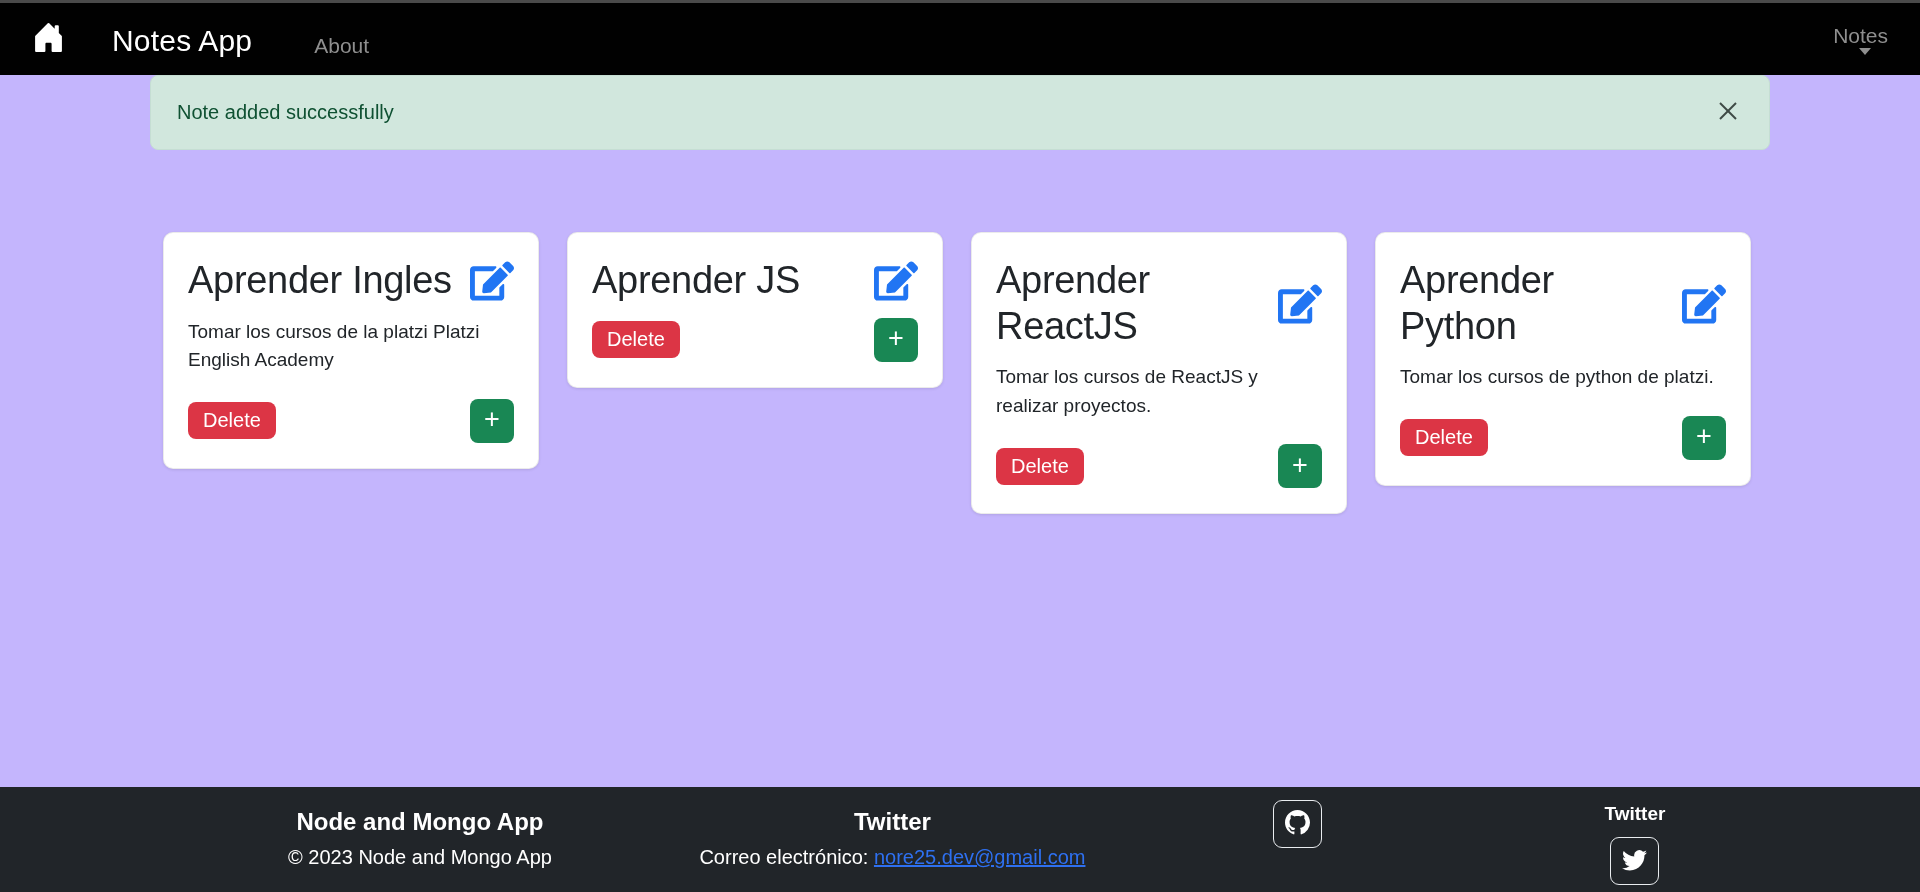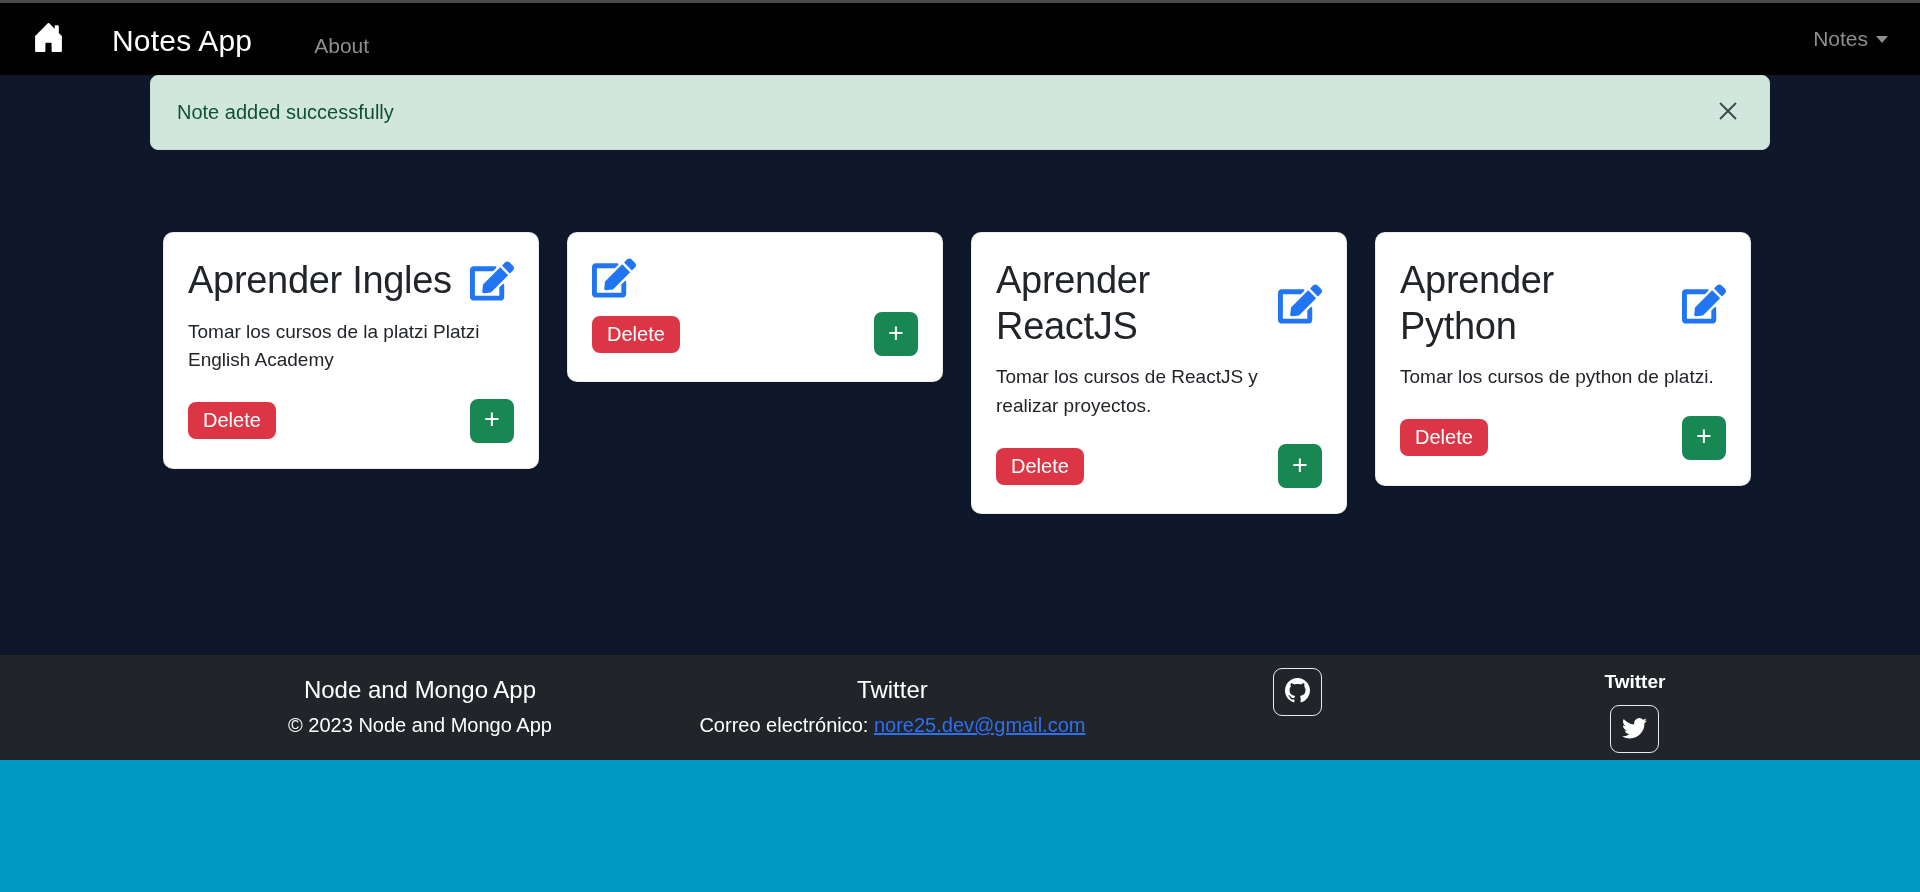--- a/index.html
+++ b/index.html
@@ -20,29 +20,29 @@
   .nav-left { display: flex; align-items: flex-end; gap: 32px; }
   .home-link { display: flex; align-items: center; text-decoration: none; }
   .home-link svg { width: 33px; height: 33px; fill: #ffffff; }
   .brand {
     color: #ffffff; font-size: 30px; font-weight: 400;
     margin-left: 15px; text-decoration: none; letter-spacing: 0.2px;
   }
   .nav-link {
     color: #8f8f8f; font-size: 21px; text-decoration: none; margin-left: 30px;
   }
-  .nav-right .nav-link { margin-left: 12px; display: inline-flex; align-items: center; }
+  .nav-right .nav-link { margin-left: 12px; display: inline-flex; align-items: center; flex-direction: column; }
   .caret {
     display: inline-block; margin-left: 8px;
     width: 0; height: 0;
     border-left: 6px solid transparent; border-right: 6px solid transparent;
     border-top: 7px solid #8f8f8f;
   }
   
-  .main { height: 580px; background: #0f172a; overflow: hidden; }
+  .main { height: 712px; background: #c4b5fd; overflow: hidden; }
   .alert {
     width: 1620px; margin: 0 auto;
     background: #d1e7dd; border: 1px solid #c5ded3; border-radius: 8px;
     color: #0f5132; font-size: 20px;
     padding: 20px 26px;
     display: flex; align-items: center; justify-content: space-between;
   }
   .alert-close {
     background: none; border: none; cursor: pointer; padding: 4px;
     display: flex; align-items: center;
@@ -86,21 +86,21 @@
   
   .footer { height: 105px; background: #212529; color: #ffffff; }
   .footer-inner {
     width: 1620px; margin: 0 auto; display: flex; padding-top: 13px;
     text-align: center;
   }
   .f-col-brand  { width: 33.33%; }
   .f-col-contact{ width: 25%; }
   .f-col-github { width: 25%; }
   .f-col-twitter{ width: 16.67%; }
-  .f-title { margin: 8px 0 10px; font-size: 24px; font-weight: 400; }
+  .f-title { margin: 8px 0 10px; font-size: 24px; font-weight: 700; }
   .f-text  { margin: 0; font-size: 20px; }
   .f-small-title { margin: 3px 0 12px; font-size: 19px; font-weight: 700; }
   .email-link { color: #2e70f0; text-decoration: underline; }
   .social-btn {
     width: 49px; height: 48px; background: transparent;
     border: 1px solid #e9ecef; border-radius: 9px; cursor: pointer;
     display: inline-flex; align-items: center; justify-content: center;
   }
   .social-btn svg { width: 25px; height: 25px; fill: #ffffff; }
 </style>
@@ -157,20 +157,21 @@
       </div>
       <p class="card-desc">Tomar los cursos de la platzi Platzi English Academy</p>
       <div class="card-actions">
         <button class="delete-btn">Delete</button>
         <button class="add-btn">+</button>
       </div>
     </div>
 
     <div class="card">
       <div class="card-title-row">
+        <h2 class="card-title">Aprender JS</h2>
         <button class="edit-btn">
           <span>
             <svg viewBox="0 0 576 512">
                 <path d="M402.6 83.2l90.2 90.2c3.8 3.8 3.8 10 0 13.8L274.4 405.6l-92.8 10.3c-12.4 1.4-22.9-9.1-21.5-21.5l10.3-92.8L388.8 83.2c3.8-3.8 10-3.8 13.8 0zm162-22.9l-48.8-48.8c-15.2-15.2-39.9-15.2-55.2 0l-35.4 35.4c-3.8 3.8-3.8 10 0 13.8l90.2 90.2c3.8 3.8 10 3.8 13.8 0l35.4-35.4c15.2-15.3 15.2-40 0-55.2zM384 346.2V448H64V128h229.8c3.2 0 6.2-1.3 8.5-3.5l40-40c7.6-7.6 2.2-20.5-8.5-20.5H48C21.5 64 0 85.5 0 112v352c0 26.5 21.5 48 48 48h352c26.5 0 48-21.5 48-48V306.2c0-10.7-12.9-16-20.5-8.5l-40 40c-2.2 2.3-3.5 5.3-3.5 8.5z"></path>
               </svg>
           </span>
         </button>
       </div>
       <div class="card-actions">
         <button class="delete-btn">Delete</button>

